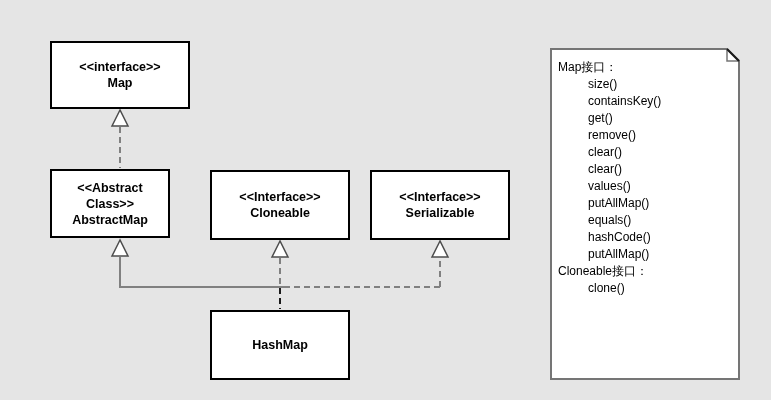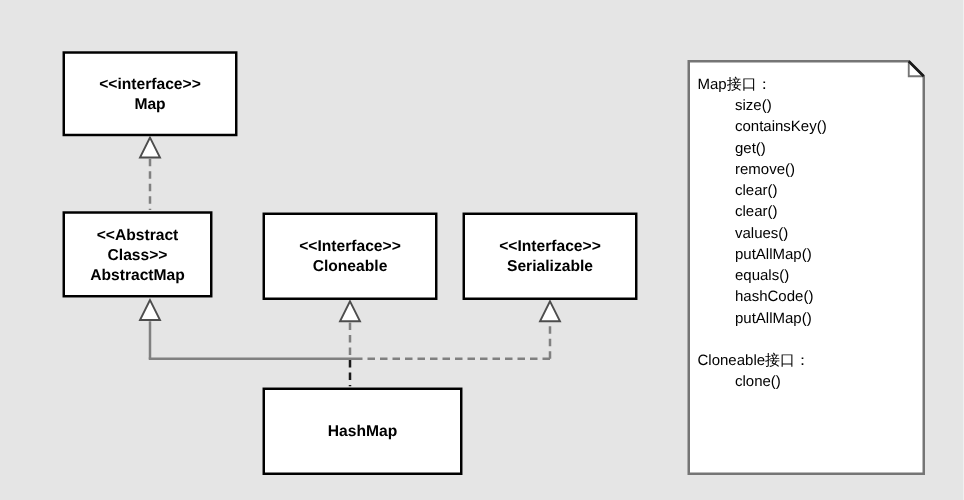--- a/index.html
+++ b/index.html
@@ -22,21 +22,21 @@
     box-sizing:border-box;
     z-index:2;
   }
   .note-text{
     position:absolute;left:550px;top:48px;width:190px;height:332px;
     padding:11px 4px 0 8px;box-sizing:border-box;
     font-size:12px;line-height:17px;color:#000000;
     z-index:3;
   }
   .note-title{margin:0;}
-  .note-title.second{margin-top:17px;}
+  .note-title.second{}
   .note-method{margin-left:30px;}
 </style>
 </head>
 <body>
 
 <div class="stage">
 
   <svg class="overlay" viewBox="0 0 771 400">
 
     <polygon points="120,110 112,126 128,126" fill="#ffffff" stroke="#4d4d4d" stroke-width="1.5"></polygon>
@@ -73,21 +73,21 @@
   <div class="cbox" style="left:210px;top:170px;width:140px;height:70px">
     <span>&lt;&lt;Interface&gt;&gt;</span>
     <span>Cloneable</span>
   </div>
 
   <div class="cbox" style="left:370px;top:170px;width:140px;height:70px">
     <span>&lt;&lt;Interface&gt;&gt;</span>
     <span>Serializable</span>
   </div>
 
-  <div class="cbox" style="left:210px;top:310px;width:160px;height:70px">
+  <div class="cbox" style="left:210px;top:310px;width:140px;height:70px">
     <span>HashMap</span>
   </div>
 
   <div class="note-text">
     <div class="note-title">Map接口：</div>
     <div class="note-method">size()</div>
     <div class="note-method">containsKey()</div>
     <div class="note-method">get()</div>
     <div class="note-method">remove()</div>
     <div class="note-method">clear()</div>

